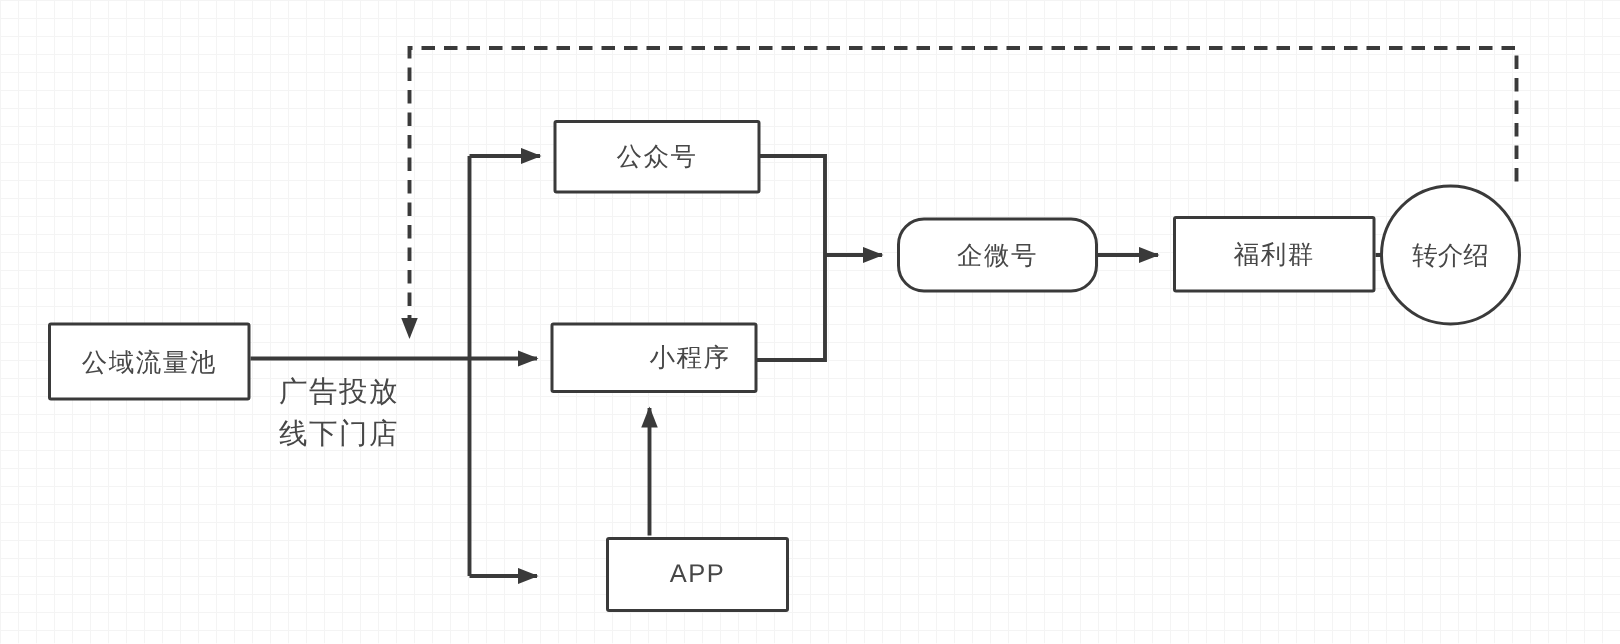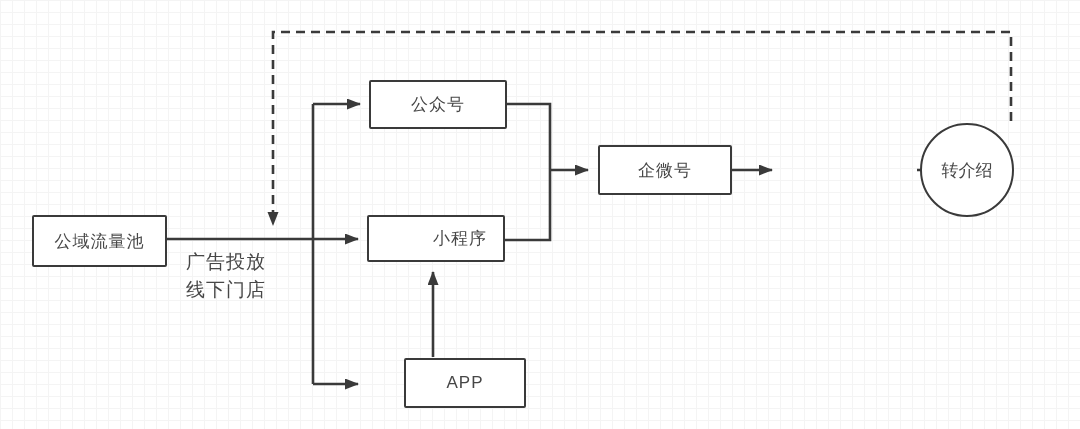--- a/index.html
+++ b/index.html
@@ -97,24 +97,27 @@
   </div>
 
   <div class="node" style="left:367px;top:215px;width:138px;height:47px;padding-left:48px;">
     <span>小程序</span>
   </div>
 
   <div class="node" style="left:384px;top:358px;width:122px;height:50px;margin-left:20px;">
     <span>APP</span>
   </div>
 
-  <div class="node" style="left:598px;top:145px;width:134px;height:50px;">
+  <div class="node" style="left:598px;top:145px;width:134px;height:50px;border-radius:18px;">
     <span>企微号</span>
   </div>
 
+  <div class="node" style="left:782px;top:144px;width:135px;height:51px;">
+    <span>福利群</span>
+  </div>
 
   <div class="node circle" style="left:920px;top:123px;width:94px;height:94px;text-align:right;">
     <span>转介绍</span>
   </div>
 
   <div class="edge-label" style="left:186px;top:248px;">
     <div>广告投放</div>
     <div>线下门店</div>
   </div>
 

